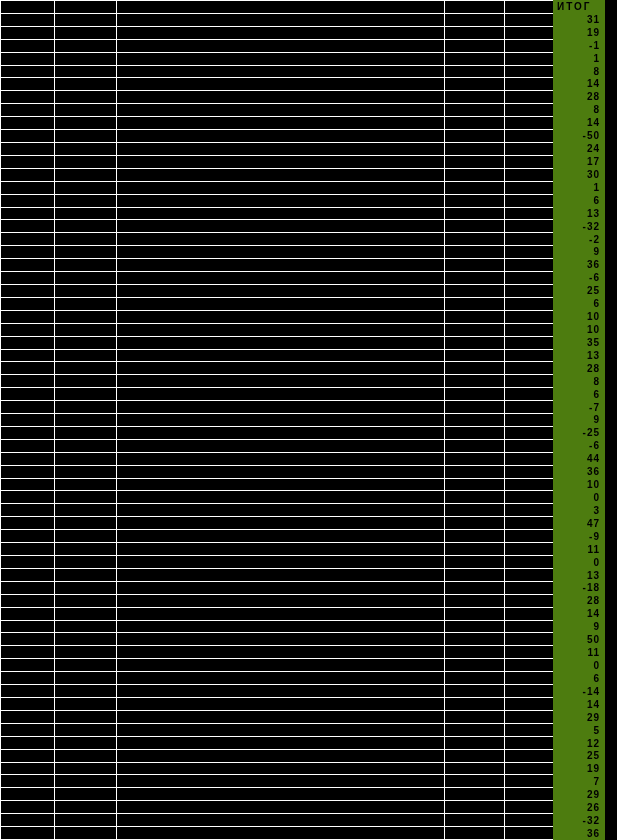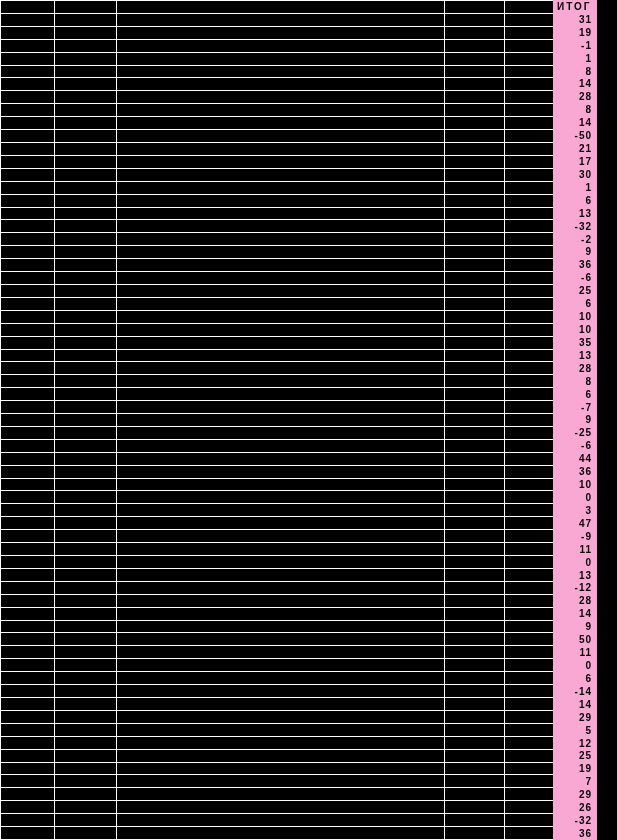--- a/index.html
+++ b/index.html
@@ -36,23 +36,23 @@
     color: #0d0d0d;            
     font-size: 9px;
     overflow: hidden;
     white-space: nowrap;
   }
   .bcell.lastcol {
     border-right: none;        
   }
   
   .total-col {
-    width: 44px;
+    width: 52px;
     height: 840px;
-    background: #f9a8d4;
+    background: #4d7c0f;
     display: grid;
     grid-template-rows: repeat(65, 1fr);
     box-sizing: border-box;
   }
   .total-header {
     display: flex;
     align-items: center;
     padding-left: 4px;
     font-size: 10px;
     font-weight: bold;
@@ -410,21 +410,21 @@
   <div class="tcell">31</div>
       <div class="tcell">19</div>
       <div class="tcell">-1</div>
       <div class="tcell">1</div>
       <div class="tcell">8</div>
       <div class="tcell">14</div>
       <div class="tcell">28</div>
       <div class="tcell">8</div>
       <div class="tcell">14</div>
       <div class="tcell">-50</div>
-      <div class="tcell">21</div>
+      <div class="tcell">24</div>
       <div class="tcell">17</div>
       <div class="tcell">30</div>
       <div class="tcell">1</div>
       <div class="tcell">6</div>
       <div class="tcell">13</div>
       <div class="tcell">-32</div>
       <div class="tcell">-2</div>
       <div class="tcell">9</div>
       <div class="tcell">36</div>
       <div class="tcell">-6</div>
@@ -444,21 +444,21 @@
       <div class="tcell">44</div>
       <div class="tcell">36</div>
       <div class="tcell">10</div>
       <div class="tcell">0</div>
       <div class="tcell">3</div>
       <div class="tcell">47</div>
       <div class="tcell">-9</div>
       <div class="tcell">11</div>
       <div class="tcell">0</div>
       <div class="tcell">13</div>
-      <div class="tcell">-12</div>
+      <div class="tcell">-18</div>
       <div class="tcell">28</div>
       <div class="tcell">14</div>
       <div class="tcell">9</div>
       <div class="tcell">50</div>
       <div class="tcell">11</div>
       <div class="tcell">0</div>
       <div class="tcell">6</div>
       <div class="tcell">-14</div>
       <div class="tcell">14</div>
       <div class="tcell">29</div>

